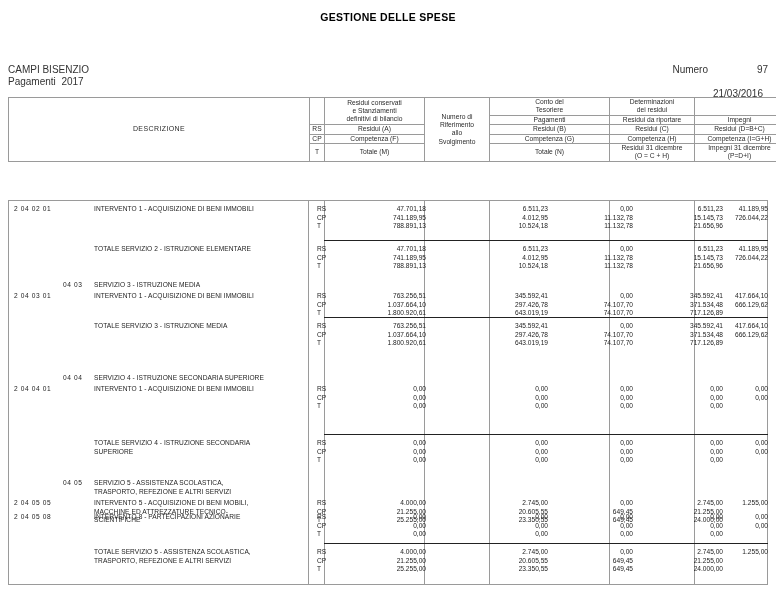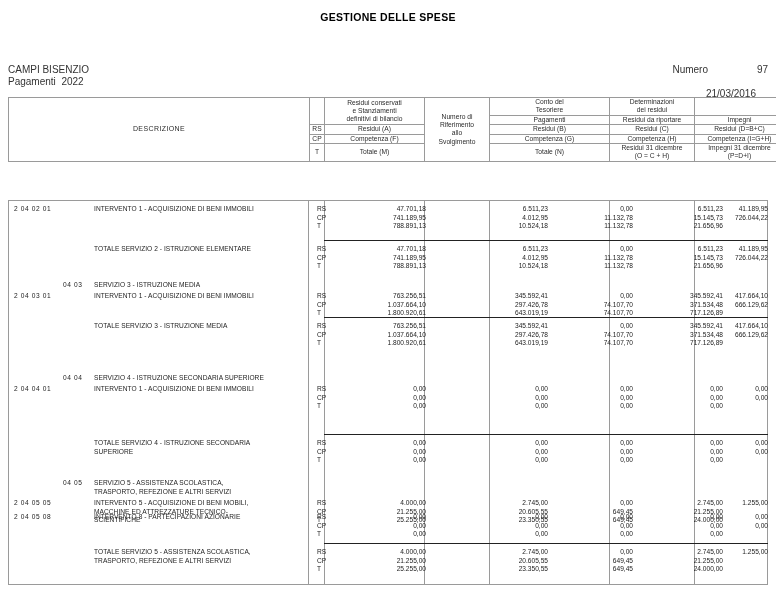--- a/index.html
+++ b/index.html
@@ -44,21 +44,21 @@
     width: 760px;
     font-size: 10px;
     color: #333;
   }
   .meta-row {
     position: relative;
     height: 12px;
     line-height: 12px;
   }
   .meta-left  { position: absolute; left: 0; }
-  .meta-right { position: absolute; right: 12px; text-align: left; }
+  .meta-right { position: absolute; right: 5px; text-align: left; }
   .meta-pagina-lbl { position: absolute; right: 60px; white-space: nowrap;}
   .meta-pagina-num { position: absolute; right: 0; }
 
   
   .tbl {
     position: absolute;
     left: 8px;
     top: 97px;
     width: 760px;
     border-collapse: collapse;
@@ -174,21 +174,21 @@
   <div class="doc-title">GESTIONE DELLE SPESE</div>
 
   <div class="meta">
     <div class="meta-row">
       <span class="meta-left">CAMPI BISENZIO</span>
       <span class="meta-pagina-lbl">Numero</span>
       <span class="meta-pagina-num">97</span>
     </div>
     <div class="meta-row">
       <span class="meta-left">
-        <span>Pagamenti</span>&nbsp;&nbsp;<span>2022</span>
+        <span>Pagamenti</span>&nbsp;&nbsp;<span>2017</span>
       </span>
     </div>
     <div class="meta-row">
       <span class="meta-right">21/03/2016</span>
     </div>
   </div>
 
   <table class="tbl">
     <colgroup>
       <col style="width:301px">

